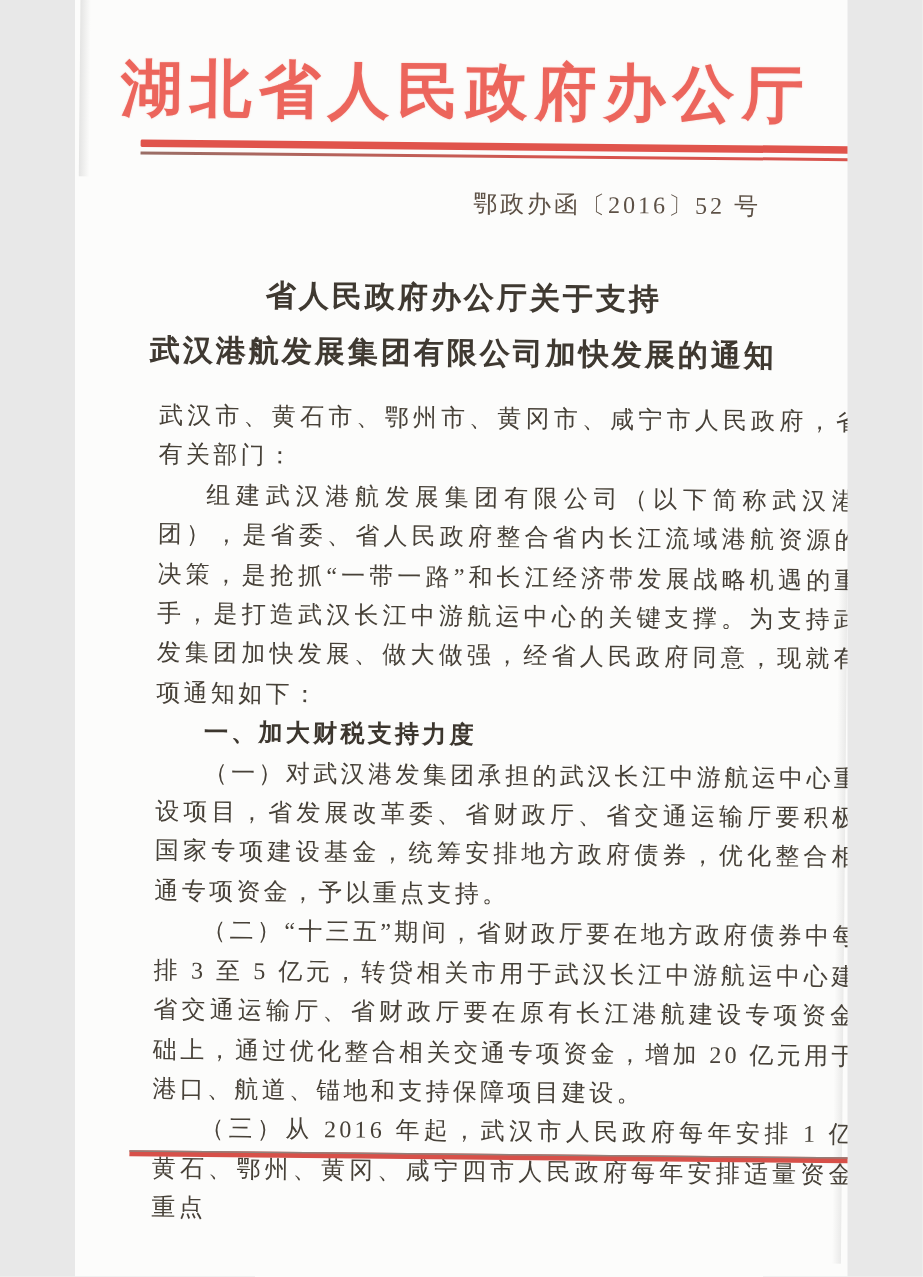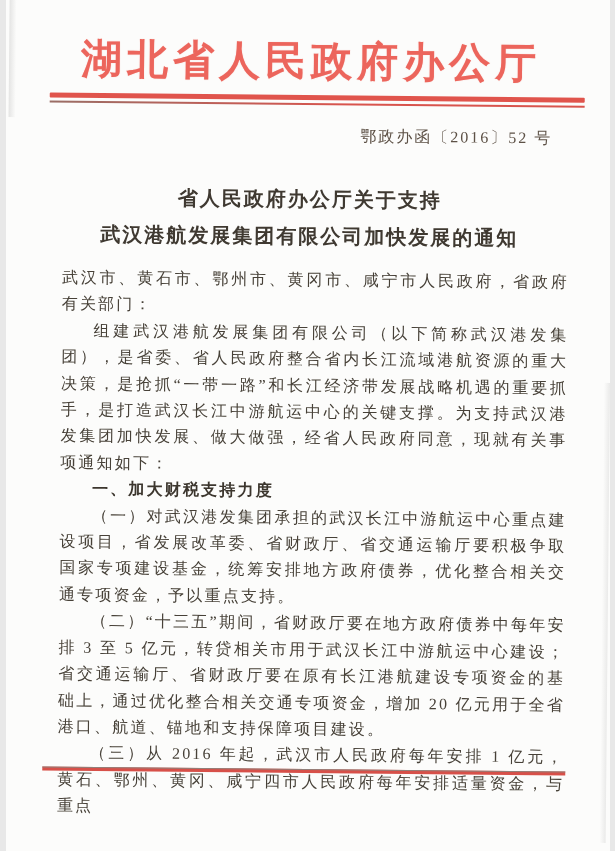--- a/index.html
+++ b/index.html
@@ -1,18 +1,18 @@
 <!DOCTYPE html>
 <html><head>
 <meta charset="utf-8">
 <style>
   html,body { margin:0; padding:0; background:#e8e8e8; }
   .page {
     position:relative;
-    width:604px; height:851px;
+    width:515px; height:851px;
     margin:0 auto;
     background:#fcfcfb;
     overflow:hidden;
     font-family:"Liberation Serif", serif;
   }
   .scan {
     position:absolute; inset:0;
     transform:rotate(0.55deg);
     transform-origin:50% 45%;
   }

